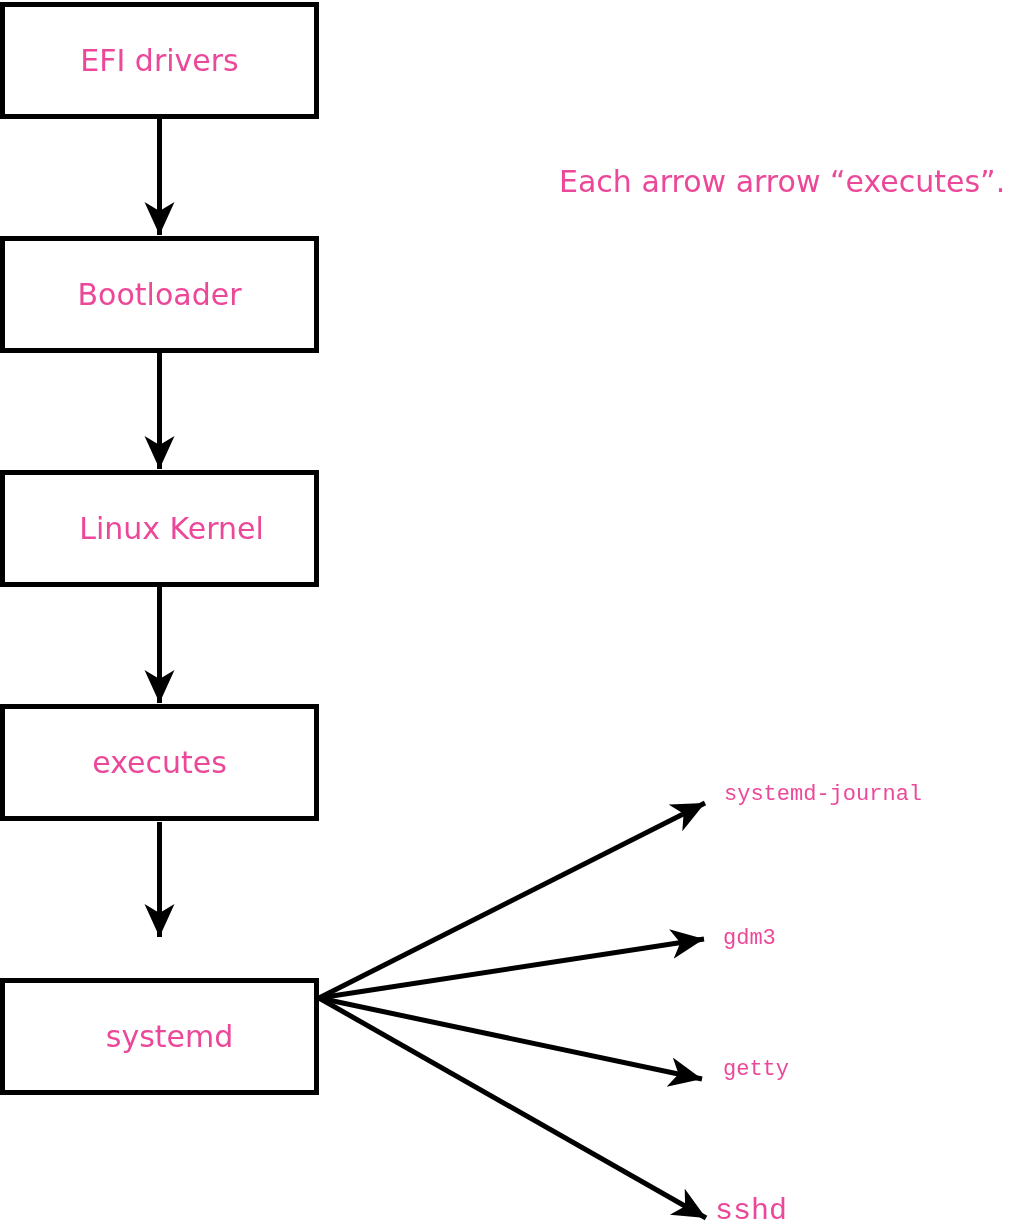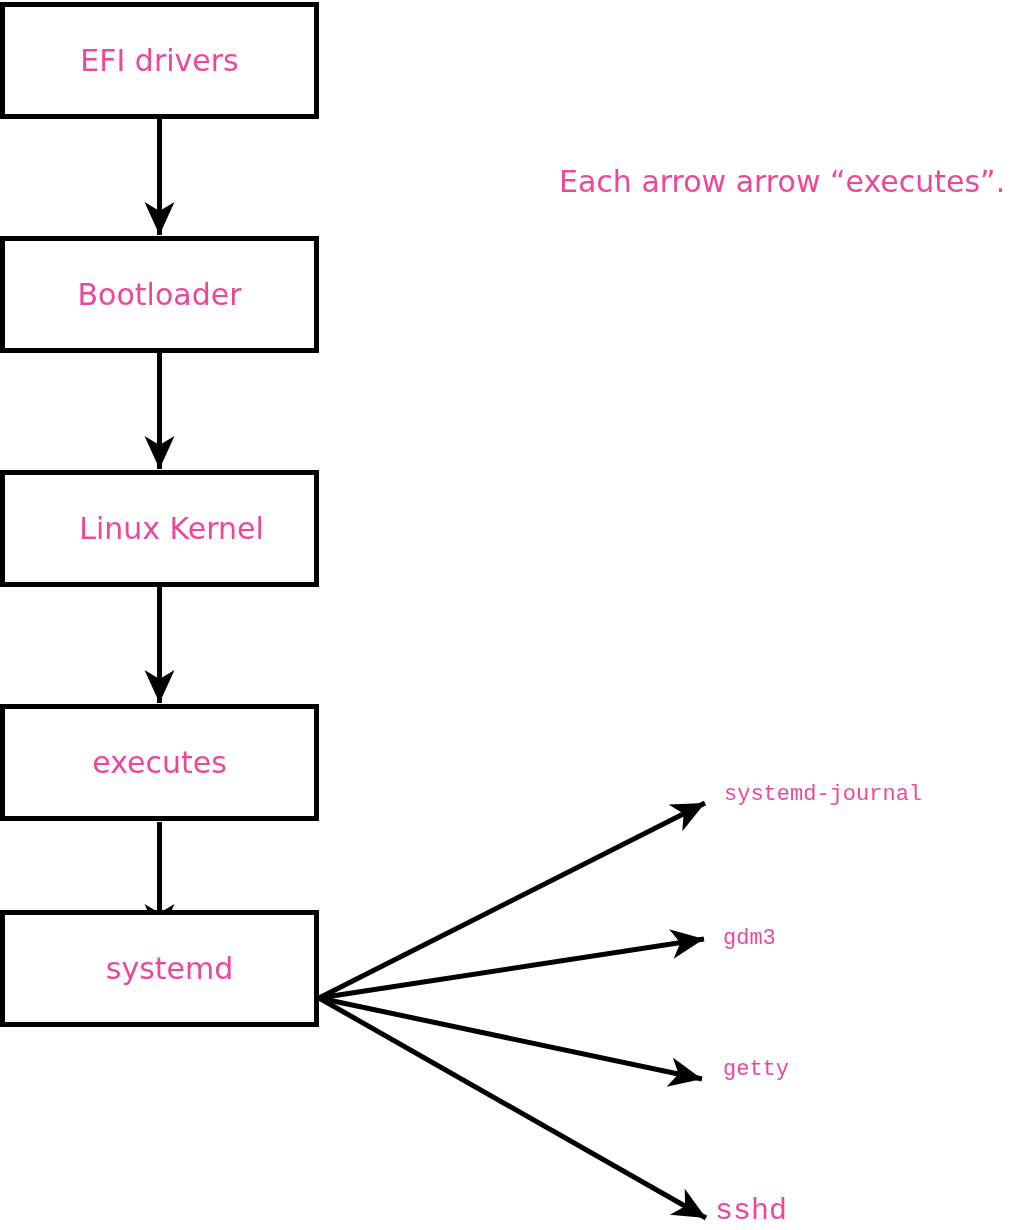--- a/index.html
+++ b/index.html
@@ -40,21 +40,21 @@
     align-items: center;
     justify-content: center;
     font-size: 30px;
     line-height: 1;
     white-space: nowrap;
   }
   .box-1 { top: 2px; }
   .box-2 { top: 236px; }
   .box-3 { top: 470px; padding-left: 24px; }
   .box-4 { top: 704px; }
-  .box-5 { top: 910px; padding-left: 20px; }
+  .box-5 { top: 978px; padding-left: 20px; }
   .spawn-label {
     position: absolute;
     font-family: Liberation Mono, monospace;
     font-size: 22px;
     line-height: 35px;
     white-space: nowrap;
   }
   .spawn-1 { left: 724px; top: 777px; }
   .spawn-2 { left: 723px; top: 912px; margin-top: 9px; }
   .spawn-3 { left: 723px; top: 1052px; }

